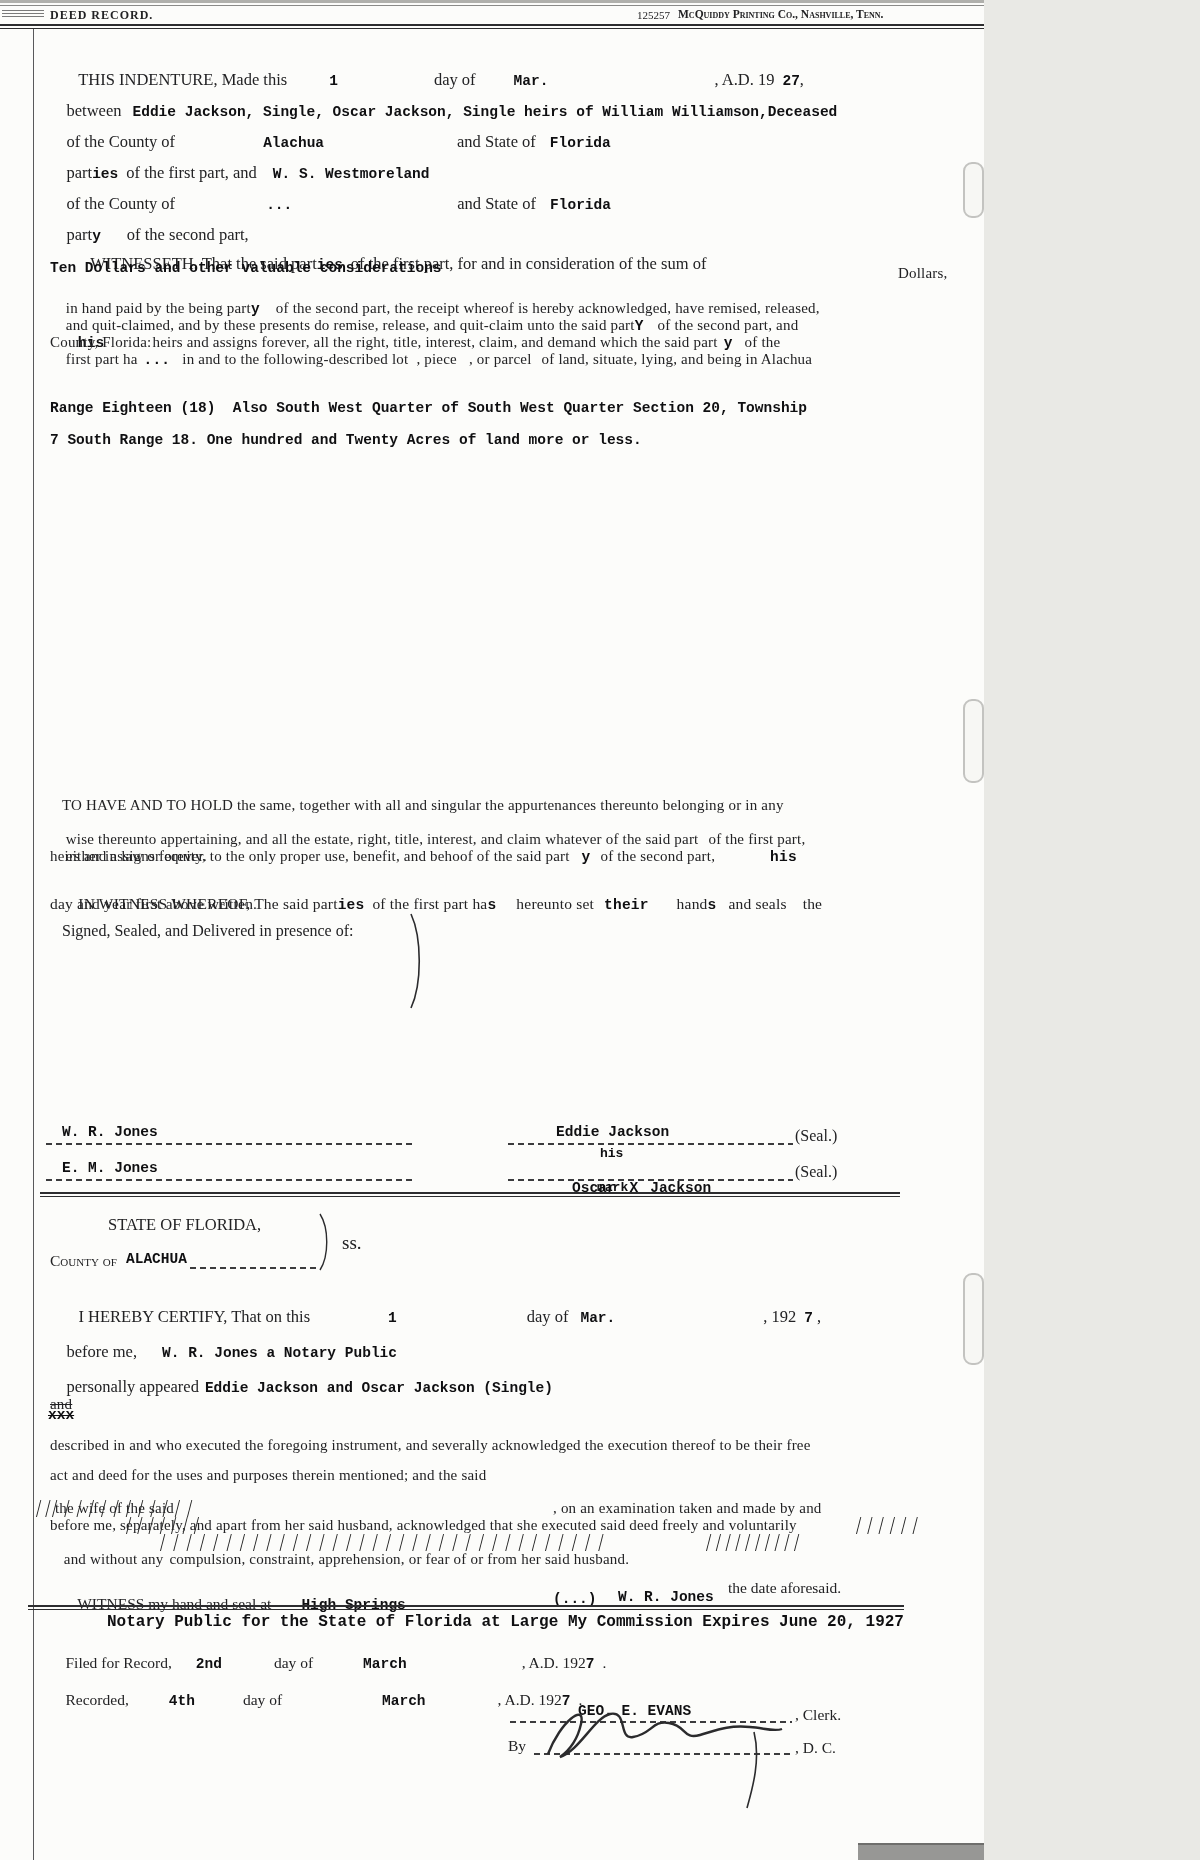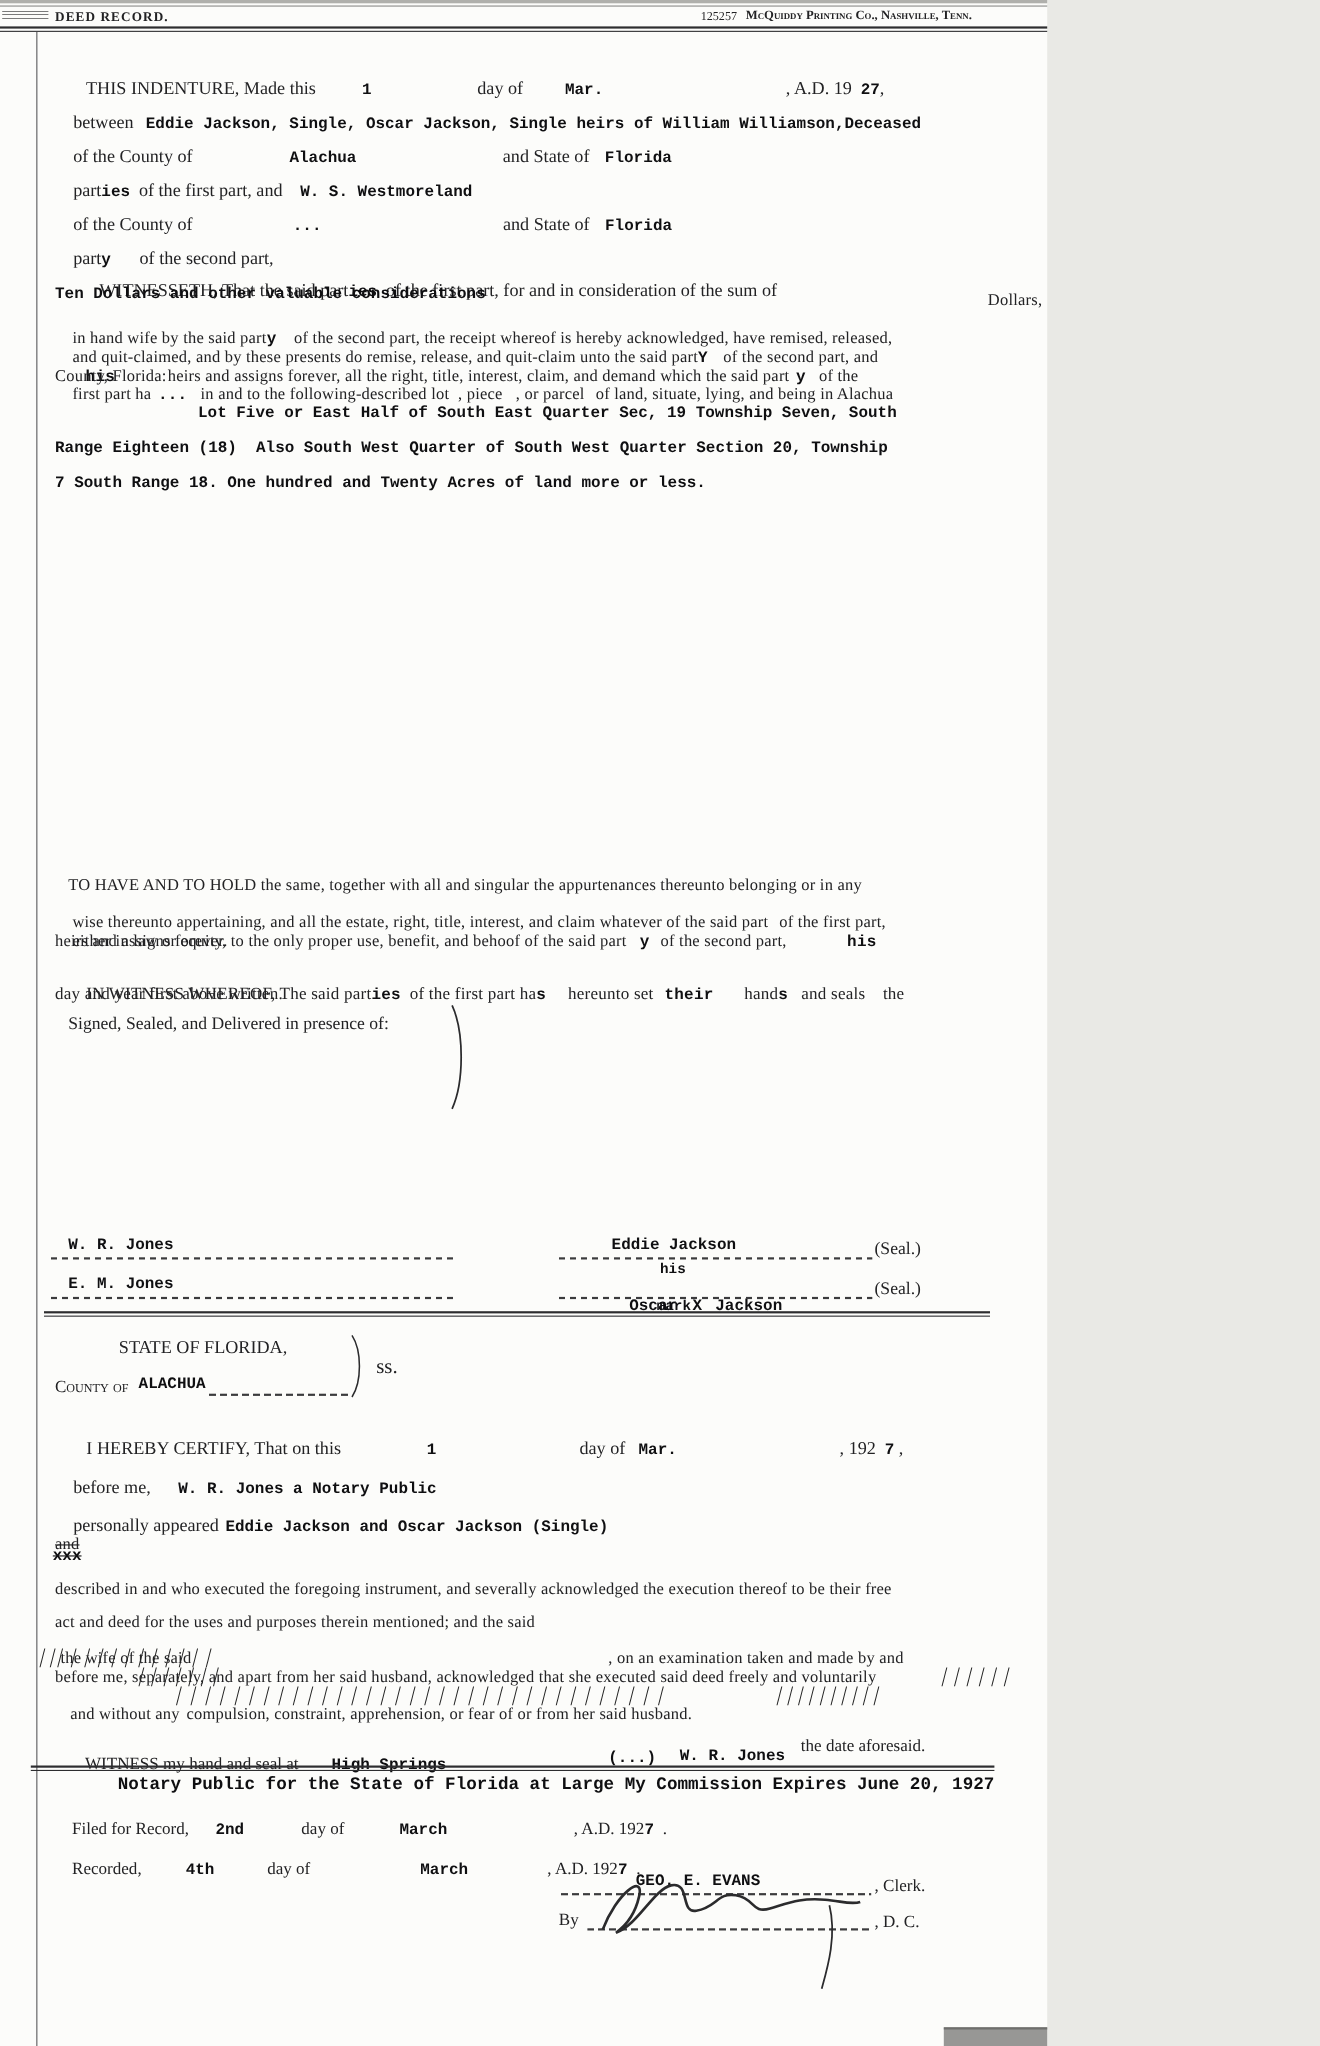--- a/index.html
+++ b/index.html
@@ -1,17 +1,17 @@
 <!DOCTYPE html>
 <html><head>
 <meta charset="utf-8">
 <style>
   html,body{margin:0;padding:0;background:#e9e9e5;}
   .page{position:relative;width:952px;height:1860px;background:#fcfcfa;
-        font-family:"Liberation Serif",serif;color:#222224;overflow:hidden;}
+        font-family:"Liberation Serif",serif;color:#222224;overflow:hidden;padding-left:32px;}
   .ln{position:absolute;white-space:pre;}
   .p{font-family:"Liberation Serif",serif;}
   .t{font-family:"Liberation Mono",monospace;font-weight:700;color:#0f0f11;}
   .f-open{font-size:16.5px;}
   .f-d{font-size:15px;letter-spacing:0.2px;line-height:17px;}
   .f-m{font-size:15.5px;}
   .f-sm{font-size:13px;}
   .t-n{font-size:14.5px;}
   .t-lg{font-size:16px;margin-left:22px;}
   .sc{font-variant:small-caps;}
@@ -72,34 +72,33 @@
   <div class="ln f-open" style="left:50px;top:205px;">
     <span class="p">part</span><span class="t t-n">y</span><span class="sp" style="width:26px"></span><span class="p">of the second part,</span>
   </div>
 
   <div class="ln f-open" style="left:74px;top:234px;">
     <span class="p">WITNESSETH, That the said part</span><span class="t t-n">ies</span><span class="sp" style="width:8px"></span><span class="p">of the first part, for and in consideration of the sum of</span>
   </div>
   <div class="ln t t-n" style="left:50px;top:260px;">Ten Dollars and other valuable considerations</div>
   <div class="ln p f-d" style="left:898px;top:265px;">Dollars,</div>
   <div class="ln f-d" style="left:50px;top:283px;">
-    <span class="p">in hand wife by the said part</span><span class="t t-n">y</span><span class="sp" style="width:16px"></span><span class="p">of the second part, the receipt whereof is hereby acknowledged, have remised, released,</span>
+    <span class="p">in hand paid by the being part</span><span class="t t-n">y</span><span class="sp" style="width:16px"></span><span class="p">of the second part, the receipt whereof is hereby acknowledged, have remised, released,</span>
   </div>
   <div class="ln f-d" style="left:50px;top:300px;">
     <span class="p">and quit-claimed, and by these presents do remise, release, and quit-claim unto the said part</span><span class="t t-n">Y</span><span class="sp" style="width:14px"></span><span class="p">of the second part, and</span>
   </div>
   <div class="ln f-d" style="left:62px;top:317px;">
     <span class="t t-n">his</span><span class="sp" style="width:48px"></span><span class="p">heirs and assigns forever, all the right, title, interest, claim, and demand which the said part</span><span class="sp" style="width:6px"></span><span class="t t-n">y</span><span class="sp" style="width:12px"></span><span class="p">of the</span>
   </div>
   <div class="ln f-d" style="left:50px;top:334px;">
     <span class="p">first part ha</span><span class="sp" style="width:6px"></span><span class="t t-n">...</span><span class="sp" style="width:12px"></span><span class="p">in and to the following-described lot</span><span class="sp" style="width:8px"></span><span class="p">, piece</span><span class="sp" style="width:12px"></span><span class="p">, or parcel</span><span class="sp" style="width:10px"></span><span class="p">of land, situate, lying, and being in Alachua</span>
   </div>
   <div class="ln p f-d" style="left:50px;top:334px;">County, Florida:</div>
 
-  <div class="ln t t-n" style="left:180px;top:368px;">Lot Five or East Half of South East Quarter Sec, 19 Township Seven, South</div>
   <div class="ln t t-n" style="left:50px;top:400px;">Range Eighteen (18)  Also South West Quarter of South West Quarter Section 20, Township</div>
   <div class="ln t t-n" style="left:50px;top:432px;">7 South Range 18. One hundred and Twenty Acres of land more or less.</div>
 
   <div class="ln p f-d" style="left:62px;top:797px;">TO HAVE AND TO HOLD the same, together with all and singular the appurtenances thereunto belonging or in any</div>
   <div class="ln f-d" style="left:50px;top:814px;">
     <span class="p">wise thereunto appertaining, and all the estate, right, title, interest, and claim whatever of the said part</span><span class="sp" style="width:10px"></span><span class="p">of the first part,</span>
   </div>
   <div class="ln f-d" style="left:50px;top:831px;">
     <span class="p">either in law or equity, to the only proper use, benefit, and behoof of the said part</span><span class="sp" style="width:12px"></span><span class="t t-n">y</span><span class="sp" style="width:10px"></span><span class="p">of the second part,</span><span class="sp" style="width:55px"></span><span class="t t-n">his</span>
   </div>

